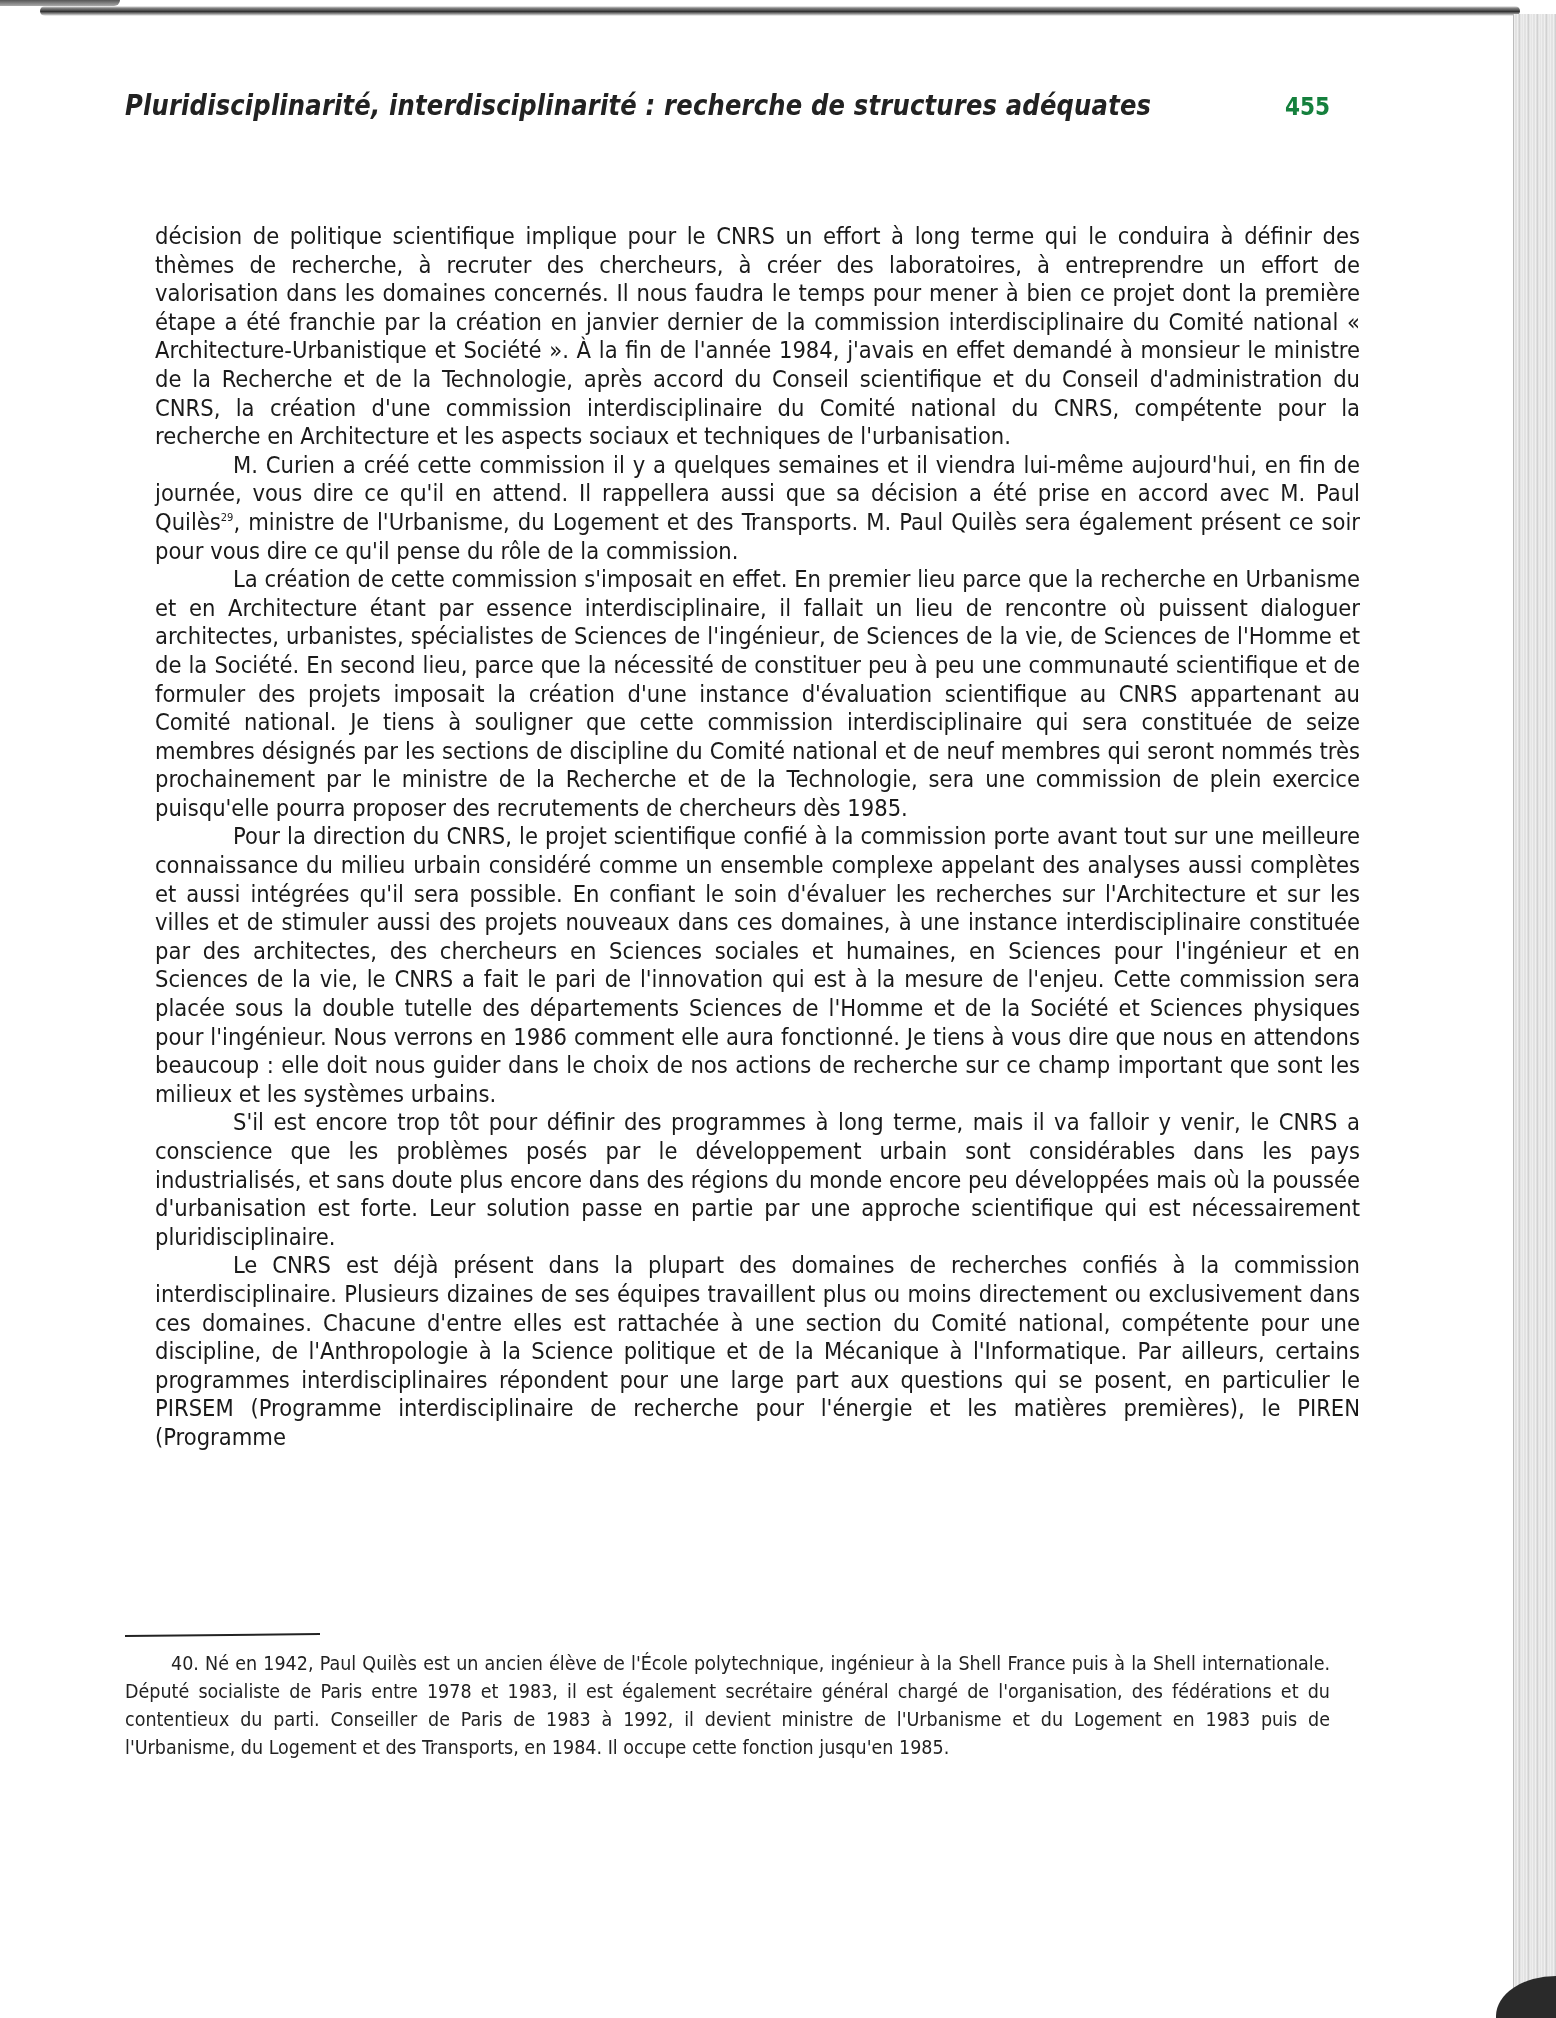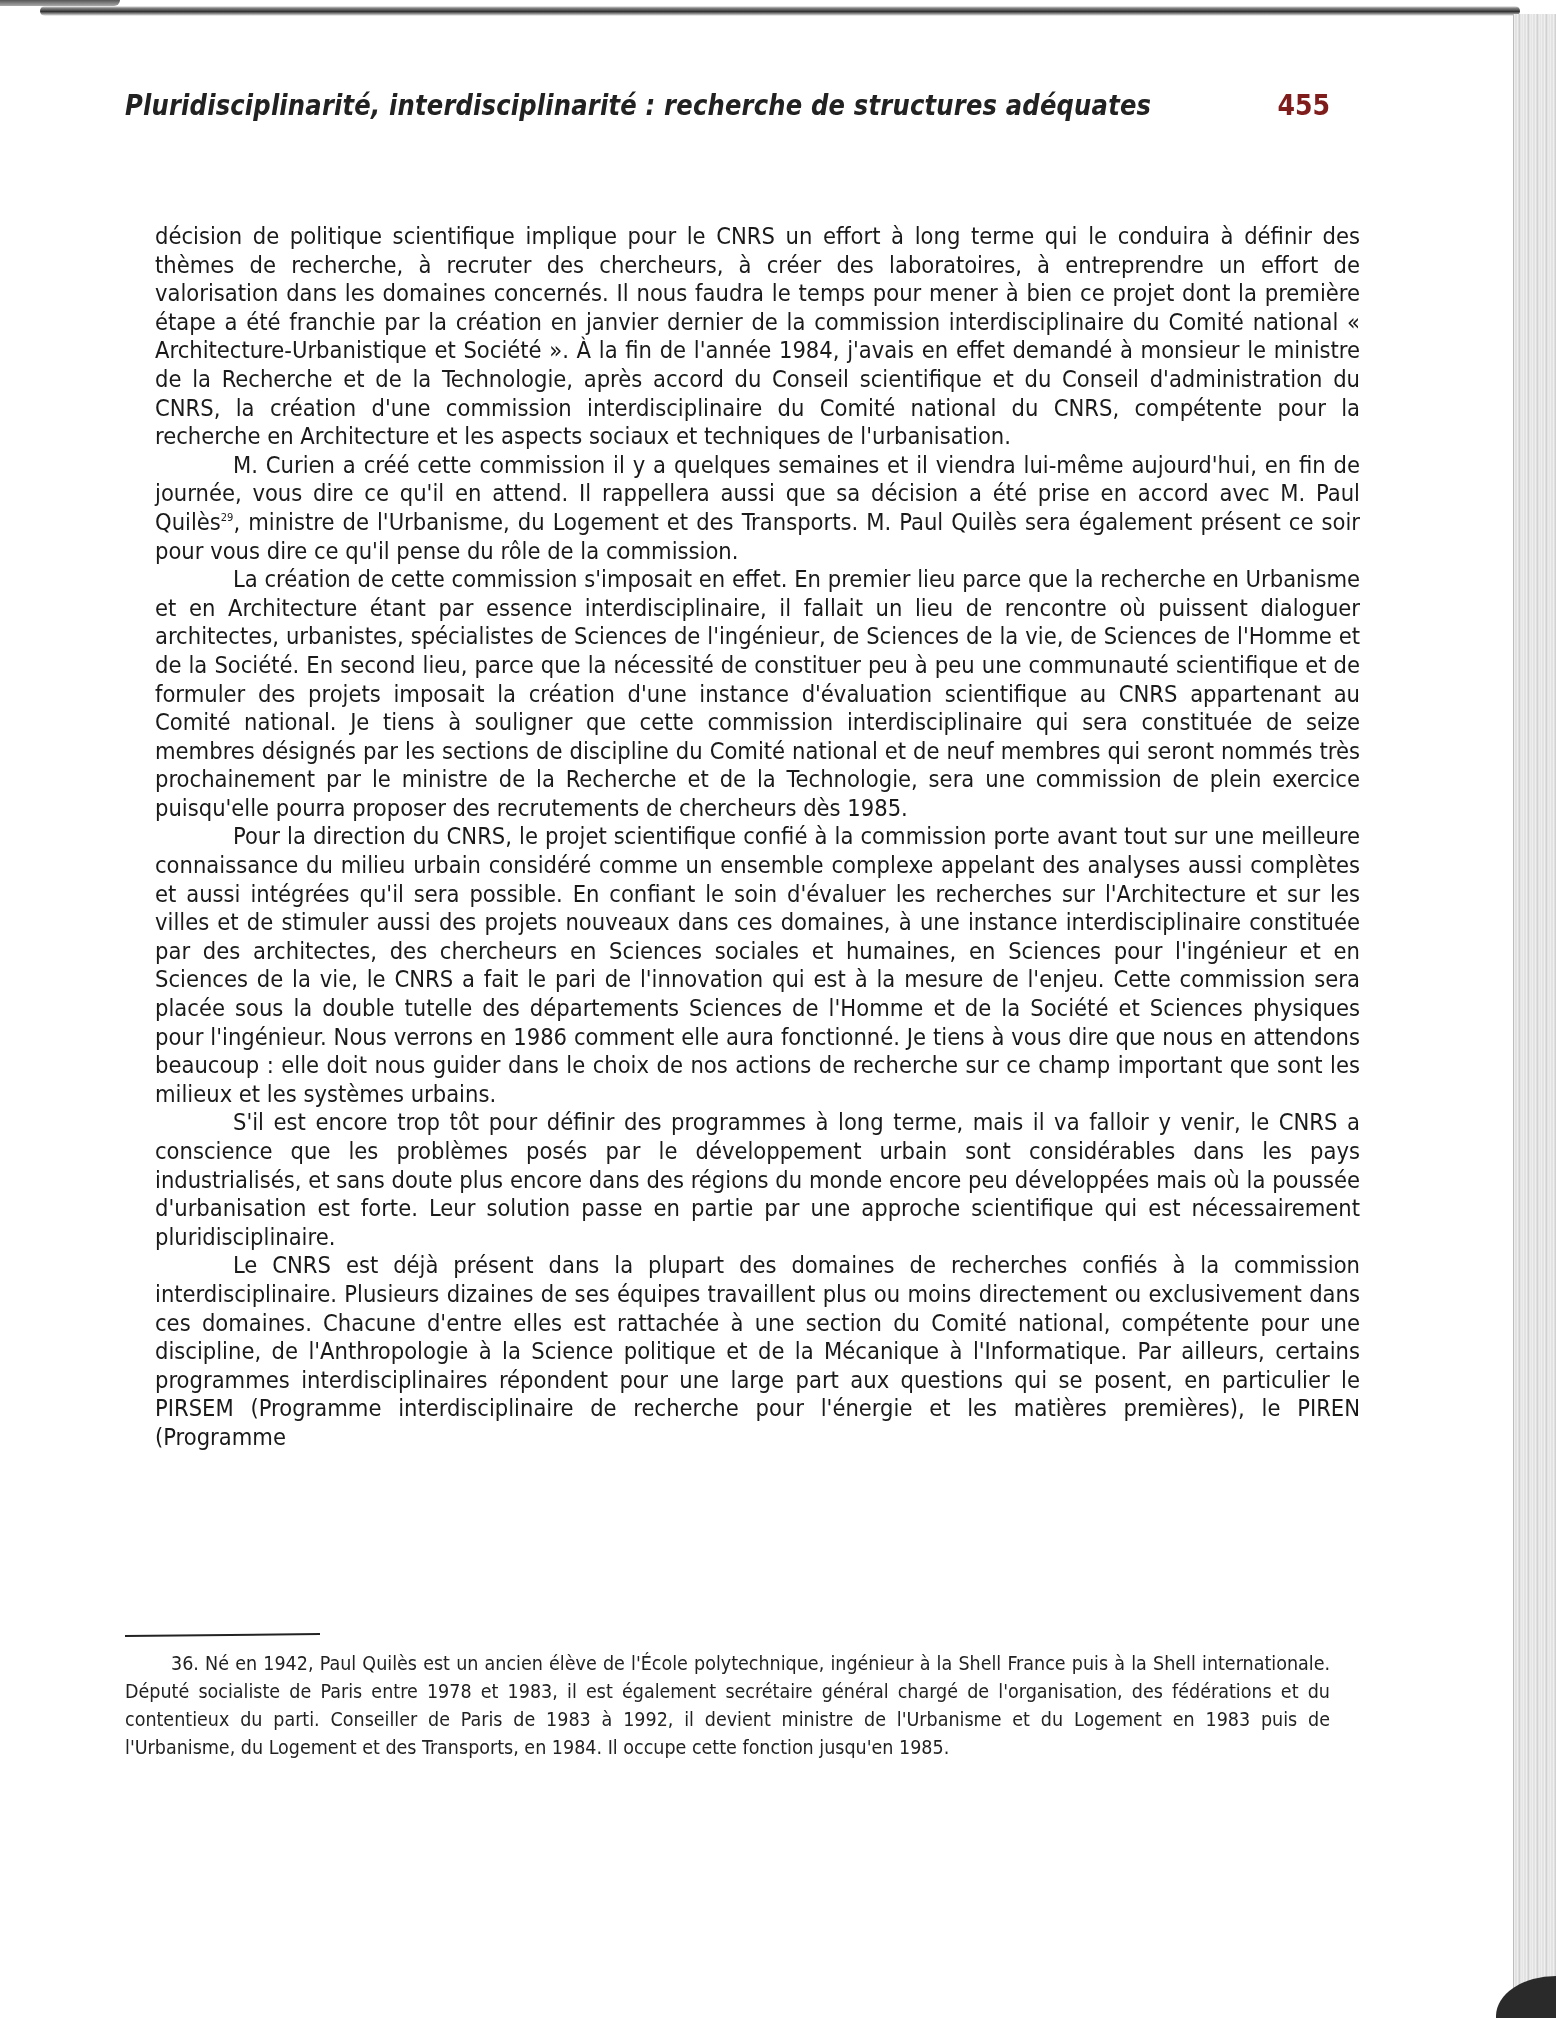--- a/index.html
+++ b/index.html
@@ -29,21 +29,21 @@
   }
   .running-head {
     position: absolute; left: 125px; top: 88px; width: 1205px; height: 44px;
     display: flex; justify-content: space-between; align-items: baseline; font-weight: bold;
   }
   .running-title {
     font-style: italic; font-size: 29px; letter-spacing: 0.2px; color: #222;
     transform: scaleX(0.93); transform-origin: left;
     white-space: nowrap;
   }
-  .page-number { font-size: 28px; color: #7f1d1d; }
+  .page-number { font-size: 24px; color: #15803d; }
   .body-text {
     position: absolute; left: 140px; top: 222px; width: 1205px;
     font-size: 23.5px; line-height: 28.6px; text-align: justify; margin-left: 15px;
   }
   .body-text p { margin: 0; text-indent: 0; }
   .body-text p.indent { text-indent: 78px; }
   sup { font-size: 11px; line-height: 0; vertical-align: super; }
   .footnote-rule {
     position: absolute; left: 125px; top: 1634px; width: 195px; height: 0;
     border-top: 2px solid #222; transform: rotate(-0.6deg);
@@ -72,15 +72,15 @@
   <p class="indent"><span>M. Curien a créé cette commission il y a quelques semaines et il viendra lui-même aujourd'hui, en fin de journée, vous dire ce qu'il en attend. Il rappellera aussi que sa décision a été prise en accord avec M. Paul Quilès</span><sup>29</sup><span>, ministre de l'Urbanisme, du Logement et des Transports. M. Paul Quilès sera également présent ce soir pour vous dire ce qu'il pense du rôle de la commission.</span></p>
   <p class="indent">La création de cette commission s'imposait en effet. En premier lieu parce que la recherche en Urbanisme et en Architecture étant par essence interdisciplinaire, il fallait un lieu de rencontre où puissent dialoguer architectes, urbanistes, spécialistes de Sciences de l'ingénieur, de Sciences de la vie, de Sciences de l'Homme et de la Société. En second lieu, parce que la nécessité de constituer peu à peu une communauté scientifique et de formuler des projets imposait la création d'une instance d'évaluation scientifique au CNRS appartenant au Comité national. Je tiens à souligner que cette commission interdisciplinaire qui sera constituée de seize membres désignés par les sections de discipline du Comité national et de neuf membres qui seront nommés très prochainement par le ministre de la Recherche et de la Technologie, sera une commission de plein exercice puisqu'elle pourra proposer des recrutements de chercheurs dès 1985.</p>
   <p class="indent">Pour la direction du CNRS, le projet scientifique confié à la commission porte avant tout sur une meilleure connaissance du milieu urbain considéré comme un ensemble complexe appelant des analyses aussi complètes et aussi intégrées qu'il sera possible. En confiant le soin d'évaluer les recherches sur l'Architecture et sur les villes et de stimuler aussi des projets nouveaux dans ces domaines, à une instance interdisciplinaire constituée par des architectes, des chercheurs en Sciences sociales et humaines, en Sciences pour l'ingénieur et en Sciences de la vie, le CNRS a fait le pari de l'innovation qui est à la mesure de l'enjeu. Cette commission sera placée sous la double tutelle des départements Sciences de l'Homme et de la Société et Sciences physiques pour l'ingénieur. Nous verrons en 1986 comment elle aura fonctionné. Je tiens à vous dire que nous en attendons beaucoup : elle doit nous guider dans le choix de nos actions de recherche sur ce champ important que sont les milieux et les systèmes urbains.</p>
   <p class="indent">S'il est encore trop tôt pour définir des programmes à long terme, mais il va falloir y venir, le CNRS a conscience que les problèmes posés par le développement urbain sont considérables dans les pays industrialisés, et sans doute plus encore dans des régions du monde encore peu développées mais où la poussée d'urbanisation est forte. Leur solution passe en partie par une approche scientifique qui est nécessairement pluridisciplinaire.</p>
   <p class="indent">Le CNRS est déjà présent dans la plupart des domaines de recherches confiés à la commission interdisciplinaire. Plusieurs dizaines de ses équipes travaillent plus ou moins directement ou exclusivement dans ces domaines. Chacune d'entre elles est rattachée à une section du Comité national, compétente pour une discipline, de l'Anthropologie à la Science politique et de la Mécanique à l'Informatique. Par ailleurs, certains programmes interdisciplinaires répondent pour une large part aux questions qui se posent, en particulier le PIRSEM (Programme interdisciplinaire de recherche pour l'énergie et les matières premières), le PIREN (Programme</p>
 </div>
 
 <div class="footnote-rule"></div>
 
 <div class="footnote">
-  <span>36.</span>
+  <span>40.</span>
   <span>Né en 1942, Paul Quilès est un ancien élève de l'École polytechnique, ingénieur à la Shell France puis à la Shell internationale. Député socialiste de Paris entre 1978 et 1983, il est également secrétaire général chargé de l'organisation, des fédérations et du contentieux du parti. Conseiller de Paris de 1983 à 1992, il devient ministre de l'Urbanisme et du Logement en 1983 puis de l'Urbanisme, du Logement et des Transports, en 1984. Il occupe cette fonction jusqu'en 1985.</span>
 </div>
 
 </body></html>

